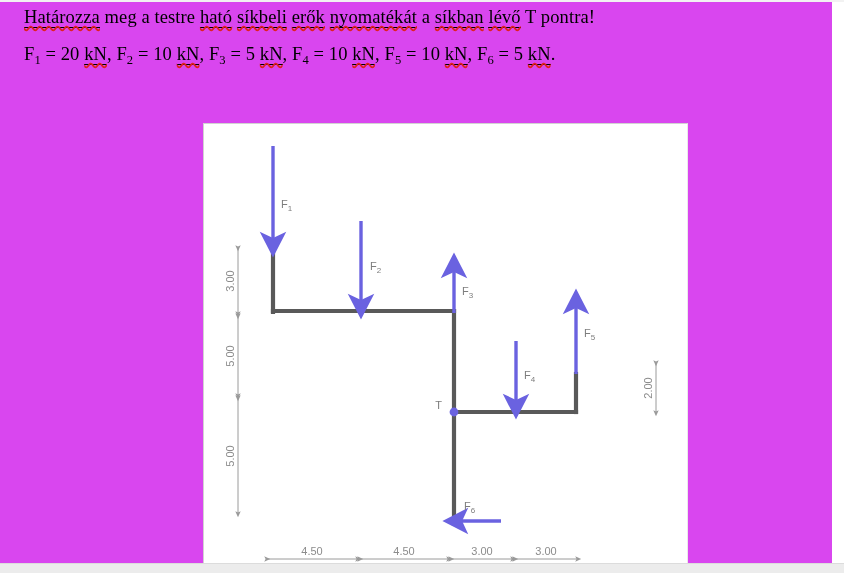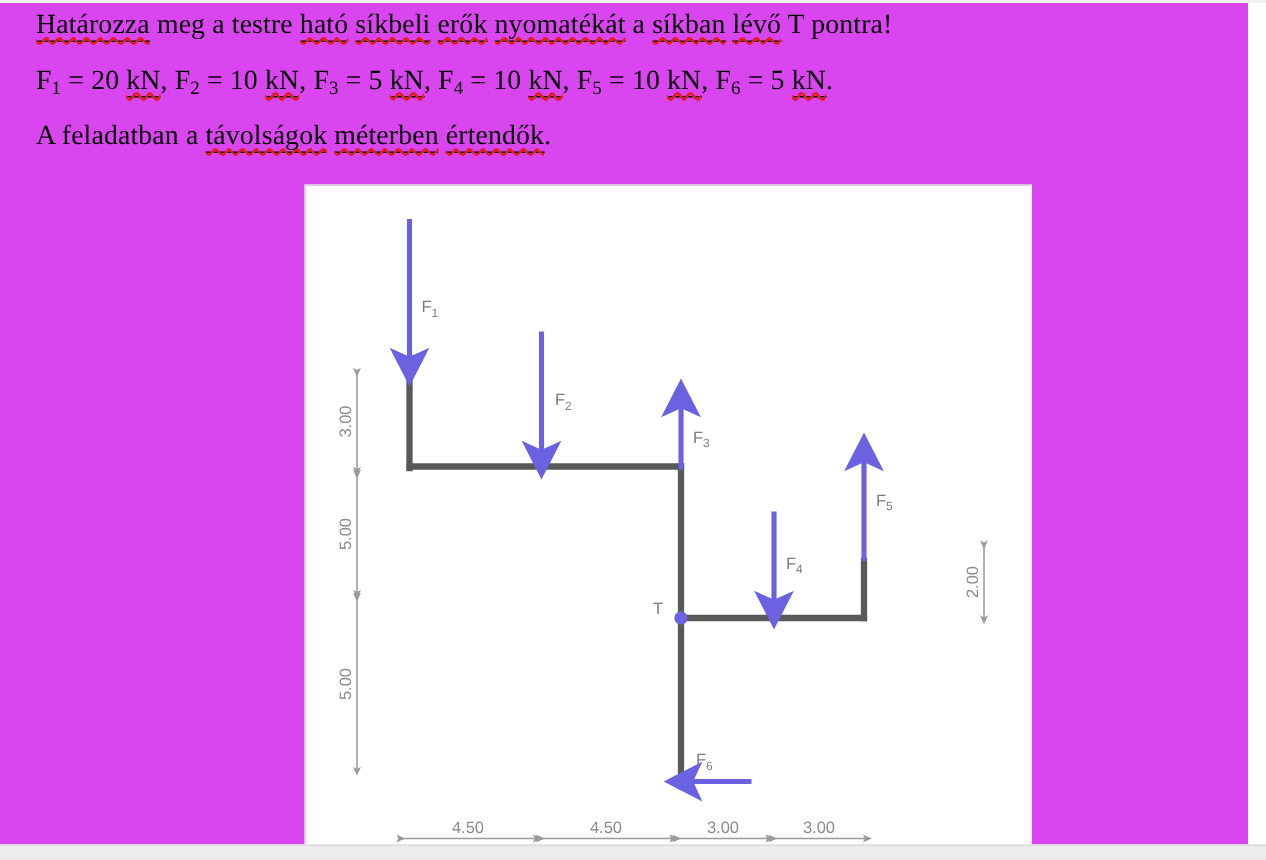--- a/index.html
+++ b/index.html
@@ -96,21 +96,20 @@
 </style>
 </head>
 <body>
 
 <div id="page-sheet">
   <div id="top-rule"></div>
 
   <div id="problem-text">
     <div class="para p1" id="line1"><span class="sp ul">Határozza</span><span> meg a testre </span><span class="sp ul">ható</span><span> </span><span class="sp ul">síkbeli</span><span> </span><span class="sp ul">erők</span><span> </span><span class="sp ul">nyomatékát</span><span> a </span><span class="sp ul">síkban</span><span> </span><span class="sp ul">lévő</span><span> T pontra!</span></div>
     <div class="para p2" id="line2"><span><span>F</span><sub>1</sub><span> = 20 </span><span class="sp ul">kN</span></span><span>, </span><span><span>F</span><sub>2</sub><span> = 10 </span><span class="sp ul">kN</span></span><span>, </span><span><span>F</span><sub>3</sub><span> = 5 </span><span class="sp ul">kN</span></span><span>, </span><span><span>F</span><sub>4</sub><span> = 10 </span><span class="sp ul">kN</span></span><span>, </span><span><span>F</span><sub>5</sub><span> = 10 </span><span class="sp ul">kN</span></span><span>, </span><span><span>F</span><sub>6</sub><span> = 5 </span><span class="sp ul">kN</span></span><span>.</span></div>
-    <div class="para p3" id="line3"><span>A feladatban a </span><span class="sp ul">távolságok</span><span> </span><span class="sp ul">méterben</span><span> </span><span class="sp ul">értendők</span><span>.</span></div>
   </div>
 
   <div id="figure">
     <svg id="figure-svg" width="483" height="440" viewBox="0 0 483 440">
 
       <defs>
         <marker id="fArrow" markerWidth="9" markerHeight="9" refX="4.2" refY="4.5" orient="auto" markerUnits="strokeWidth">
           <path d="M0.6,0.6 L8.2,4.5 L0.6,8.4 L2.4,4.5 Z" fill="#6a62e0"></path>
         </marker>
         <marker id="dimTickS" markerWidth="7" markerHeight="7" refX="3.2" refY="3.5" orient="auto" markerUnits="strokeWidth">

